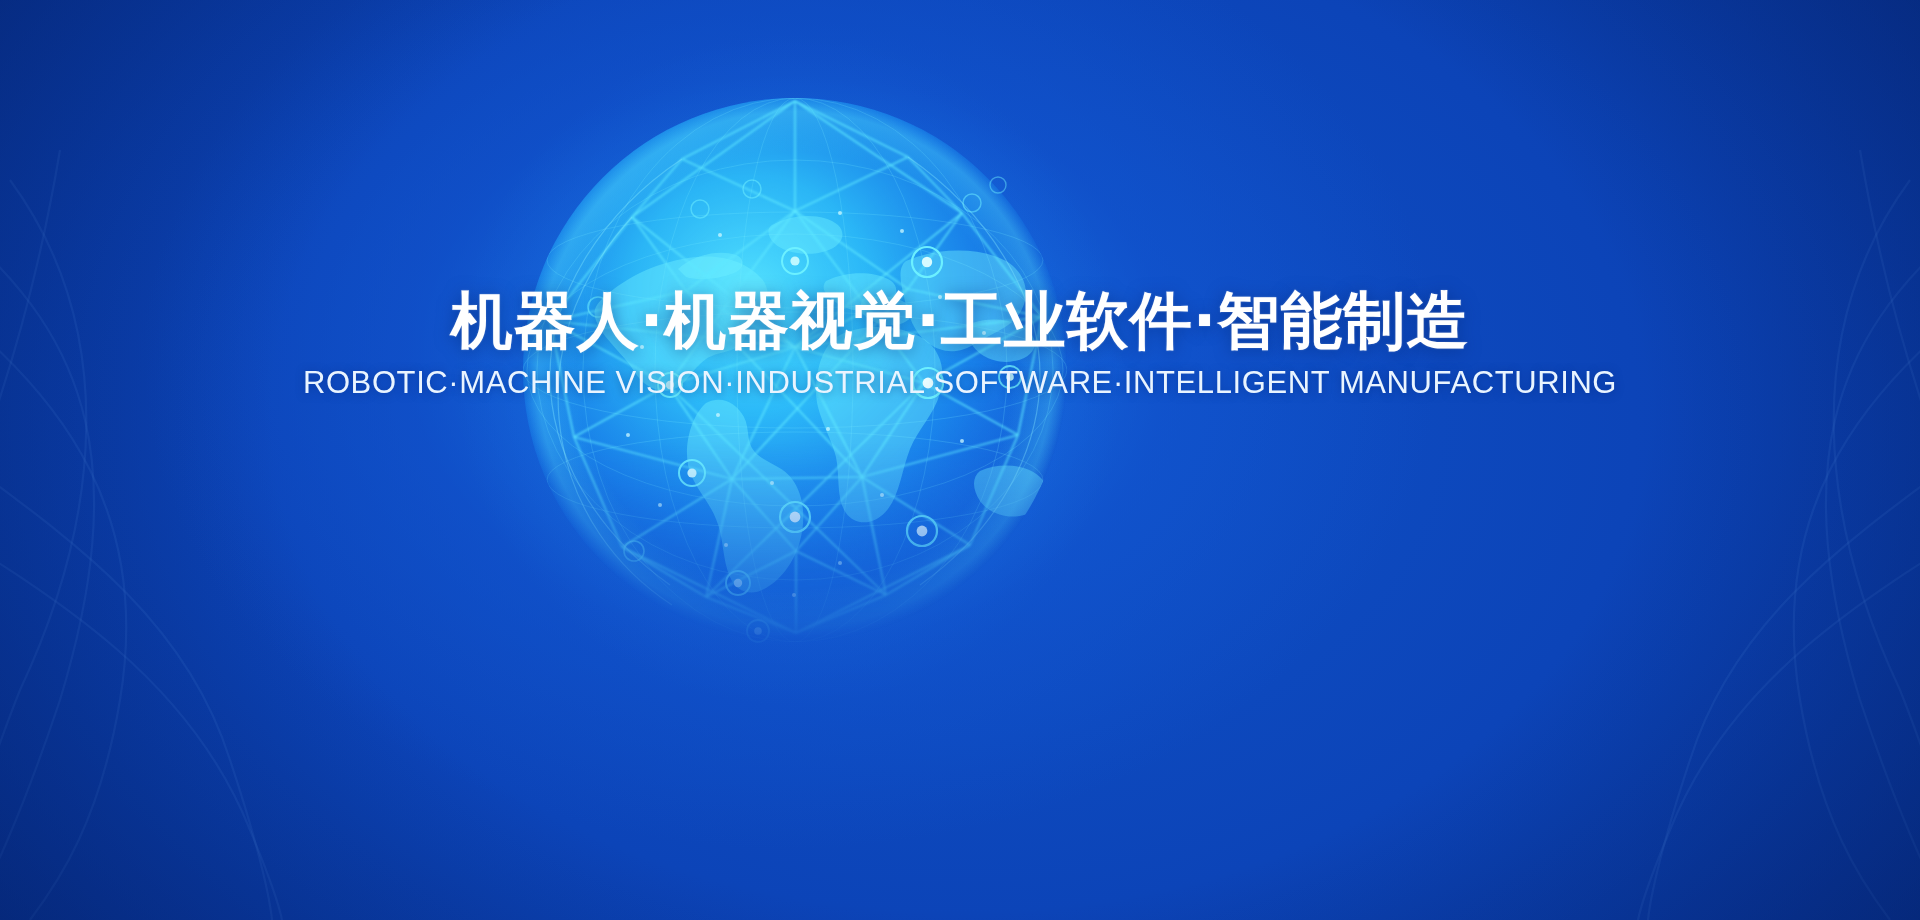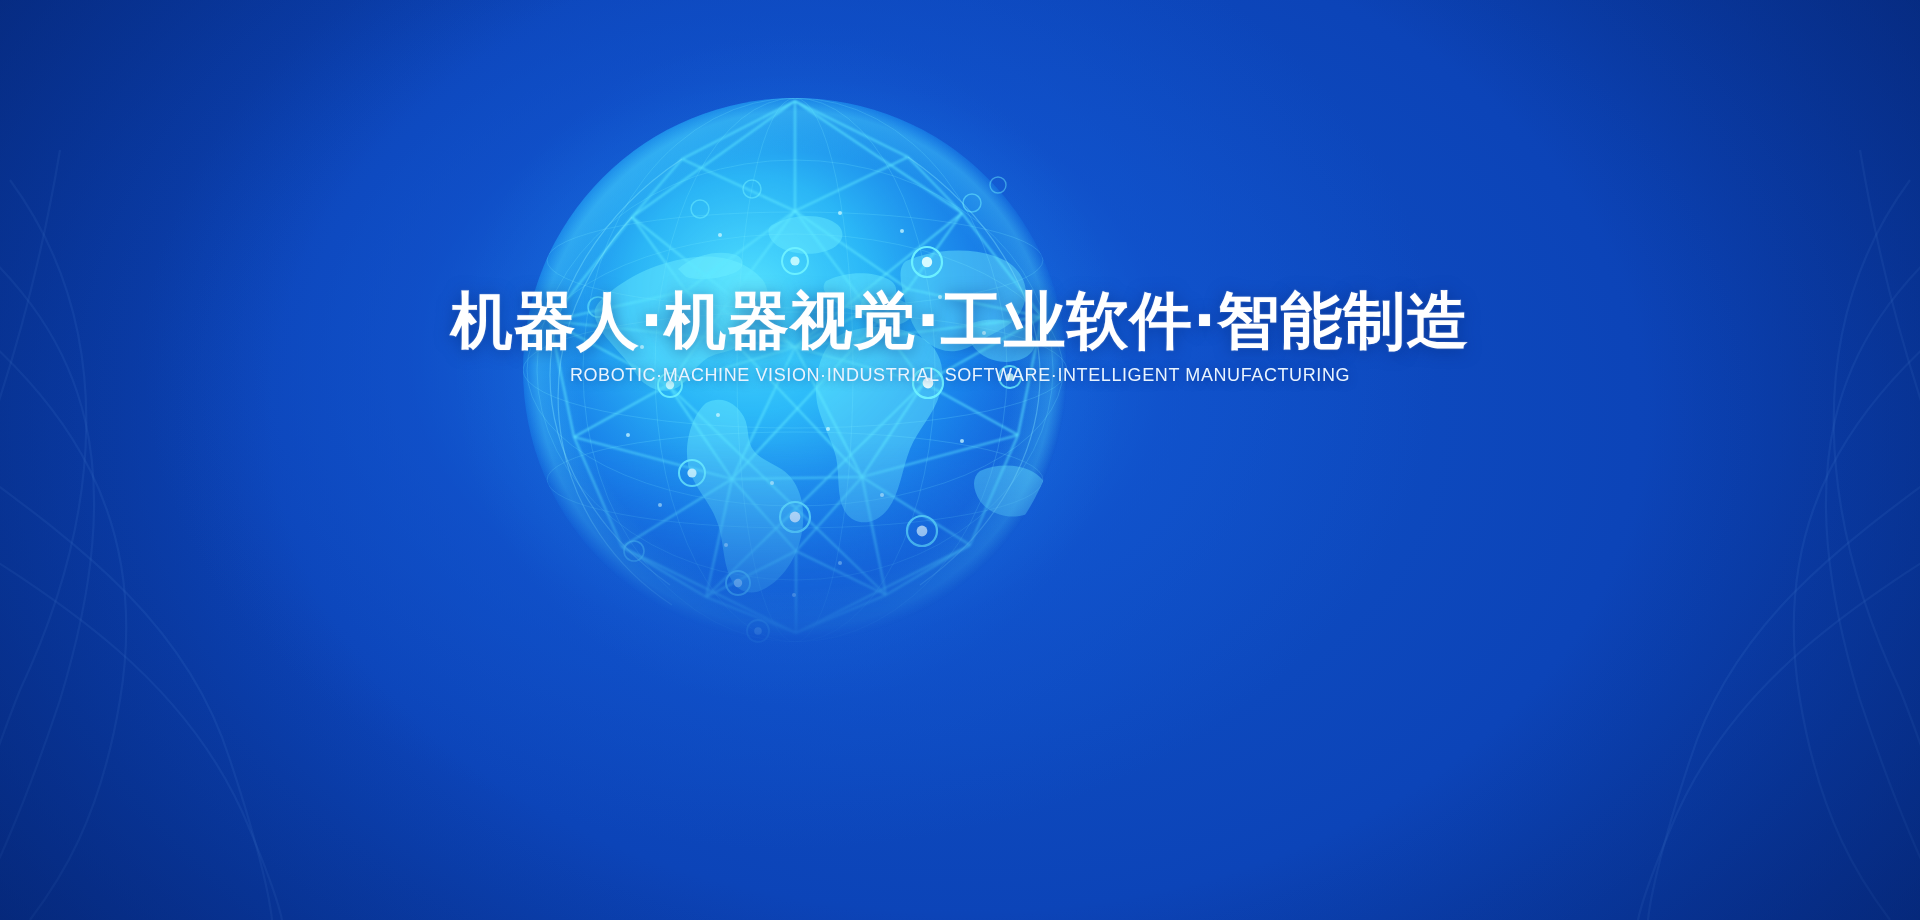--- a/index.html
+++ b/index.html
@@ -35,21 +35,21 @@
     position:absolute;left:0;top:286px;width:1920px;text-align:center;
   }
   .title{
     margin:0;color:#ffffff;font-size:62px;font-weight:700;line-height:1.12;
     letter-spacing:1px;
     text-shadow:0 2px 16px rgba(4,40,120,0.55), 0 0 2px rgba(255,255,255,0.35);
     font-family:"DejaVu Sans","Liberation Sans",sans-serif;
     white-space:nowrap;
   }
   .subtitle{
-    margin:10px 0 0 0;color:#e9f4ff;font-size:18px;font-weight:400;
+    margin:10px 0 0 0;color:#e9f4ff;font-size:31px;font-weight:400;
     letter-spacing:0.6px;white-space:nowrap;
     text-shadow:0 1px 8px rgba(4,40,120,0.5);
     font-family:"Liberation Sans","DejaVu Sans",sans-serif;
   }
 </style>
 </head>
 <body>
 
 <div class="banner">
 

